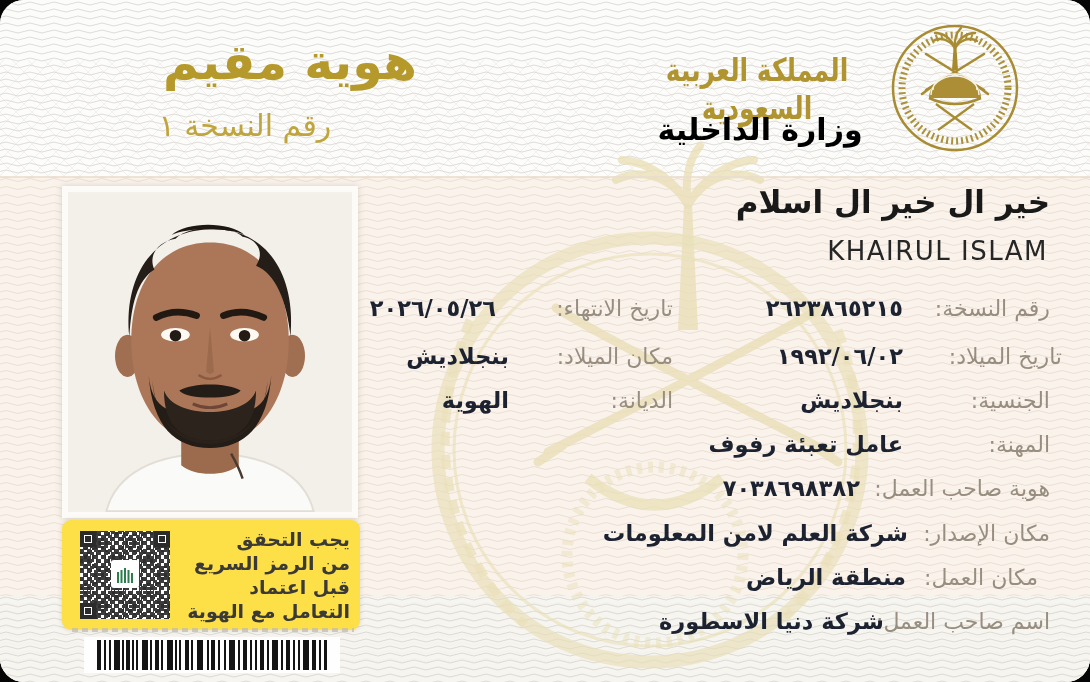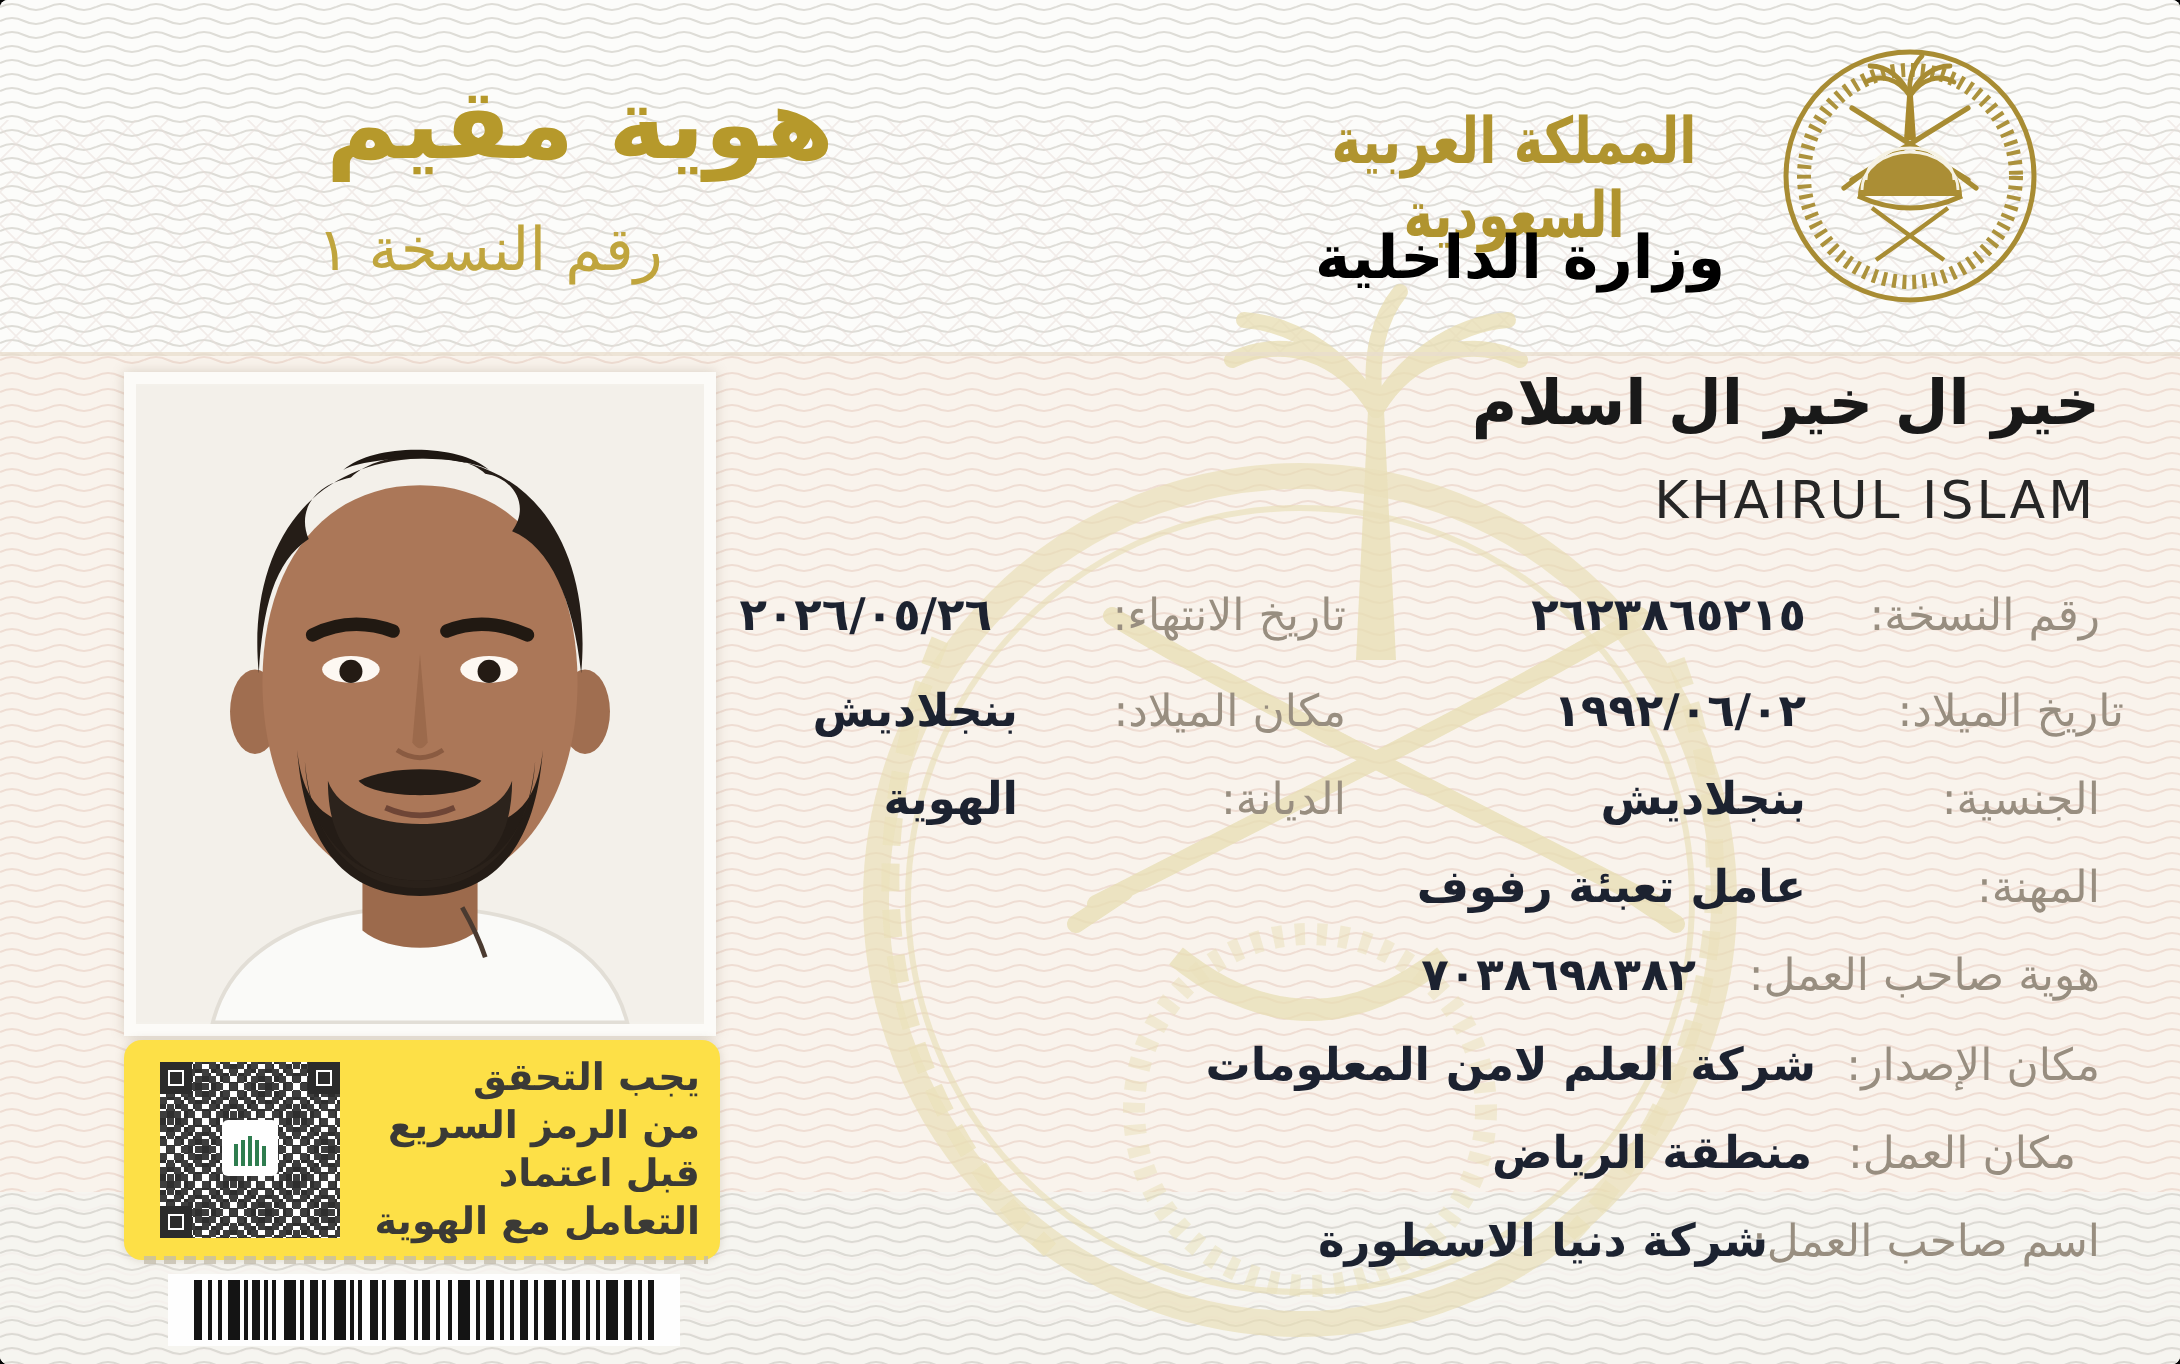--- a/index.html
+++ b/index.html
@@ -1,18 +1,18 @@
 <!DOCTYPE html>
 <html lang="ar" dir="rtl"><head>
 <meta charset="utf-8">
 <style>
   html,body{margin:0;padding:0;background:#050505;}
   .stage{position:relative;width:1090px;height:682px;background:#050505;overflow:hidden;
          font-family:"DejaVu Sans", sans-serif;}
-  .card{position:absolute;inset:0;border-radius:4px;overflow:hidden;background:#fbfaf7;}
+  .card{position:absolute;inset:0;border-radius:24px;overflow:hidden;background:#fbfaf7;}
   .bg{position:absolute;inset:0;width:100%;height:100%;}
   .abs{position:absolute;}
   .type-title{font-size:49px;font-weight:700;color:#b6992b;text-align:center;}
   .version{font-size:30px;font-weight:500;color:#c0a53d;text-align:center;letter-spacing:1px;}
   .kingdom{font-size:25px;font-weight:700;color:#b0942f;text-align:center;transform:scaleY(1.28);transform-origin:top;}
   .ministry{font-size:30px;font-weight:600;color:#000000;text-align:center;}
   .name-ar{font-size:31px;font-weight:700;color:#191919;}
   .name-en{font-size:26px;font-weight:500;color:#262626;letter-spacing:1.5px;direction:ltr;}
   .lbl{font-size:22px;color:#988e80;white-space:nowrap;}
   .val{font-size:22.5px;font-weight:700;color:#1c2230;white-space:nowrap;}
@@ -169,21 +169,21 @@
 
     <div class="abs lbl" style="right:40px;top:296px;">رقم النسخة:</div>
     <div class="abs val" style="right:187px;top:295px;">٢٦٢٣٨٦٥٢١٥</div>
     <div class="abs lbl" style="right:28px;top:344px;">تاريخ الميلاد:</div>
     <div class="abs val" style="right:187px;top:343px;">١٩٩٢/٠٦/٠٢</div>
     <div class="abs lbl" style="right:40px;top:388px;">الجنسية:</div>
     <div class="abs val" style="right:187px;top:387px;">بنجلاديش</div>
     <div class="abs lbl" style="right:40px;top:432px;">المهنة:</div>
     <div class="abs val" style="right:187px;top:431px;">عامل تعبئة رفوف</div>
     <div class="abs lbl" style="right:40px;top:476px;">هوية صاحب العمل:</div>
-    <div class="abs val" style="right:242px;top:475px;">٧٠٣٨٦٩٨٣٨٢</div>
+    <div class="abs val" style="right:230px;top:475px;">٧٠٣٨٦٩٨٣٨٢</div>
     <div class="abs lbl" style="right:40px;top:521px;">مكان الإصدار:</div>
     <div class="abs val" style="right:182px;top:520px;">شركة العلم لامن المعلومات</div>
     <div class="abs lbl" style="right:52px;top:565px;">مكان العمل:</div>
     <div class="abs val" style="right:184px;top:564px;">منطقة الرياض</div>
     <div class="abs lbl" style="right:40px;top:609px;">اسم صاحب العمل:</div>
     <div class="abs val" style="right:206px;top:608px;">شركة دنيا الاسطورة</div>
 
     <div class="abs lbl" style="right:417px;top:296px;">تاريخ الانتهاء:</div>
     <div class="abs val" style="right:594px;top:295px;">٢٠٢٦/٠٥/٢٦</div>
     <div class="abs lbl" style="right:417px;top:344px;">مكان الميلاد:</div>

